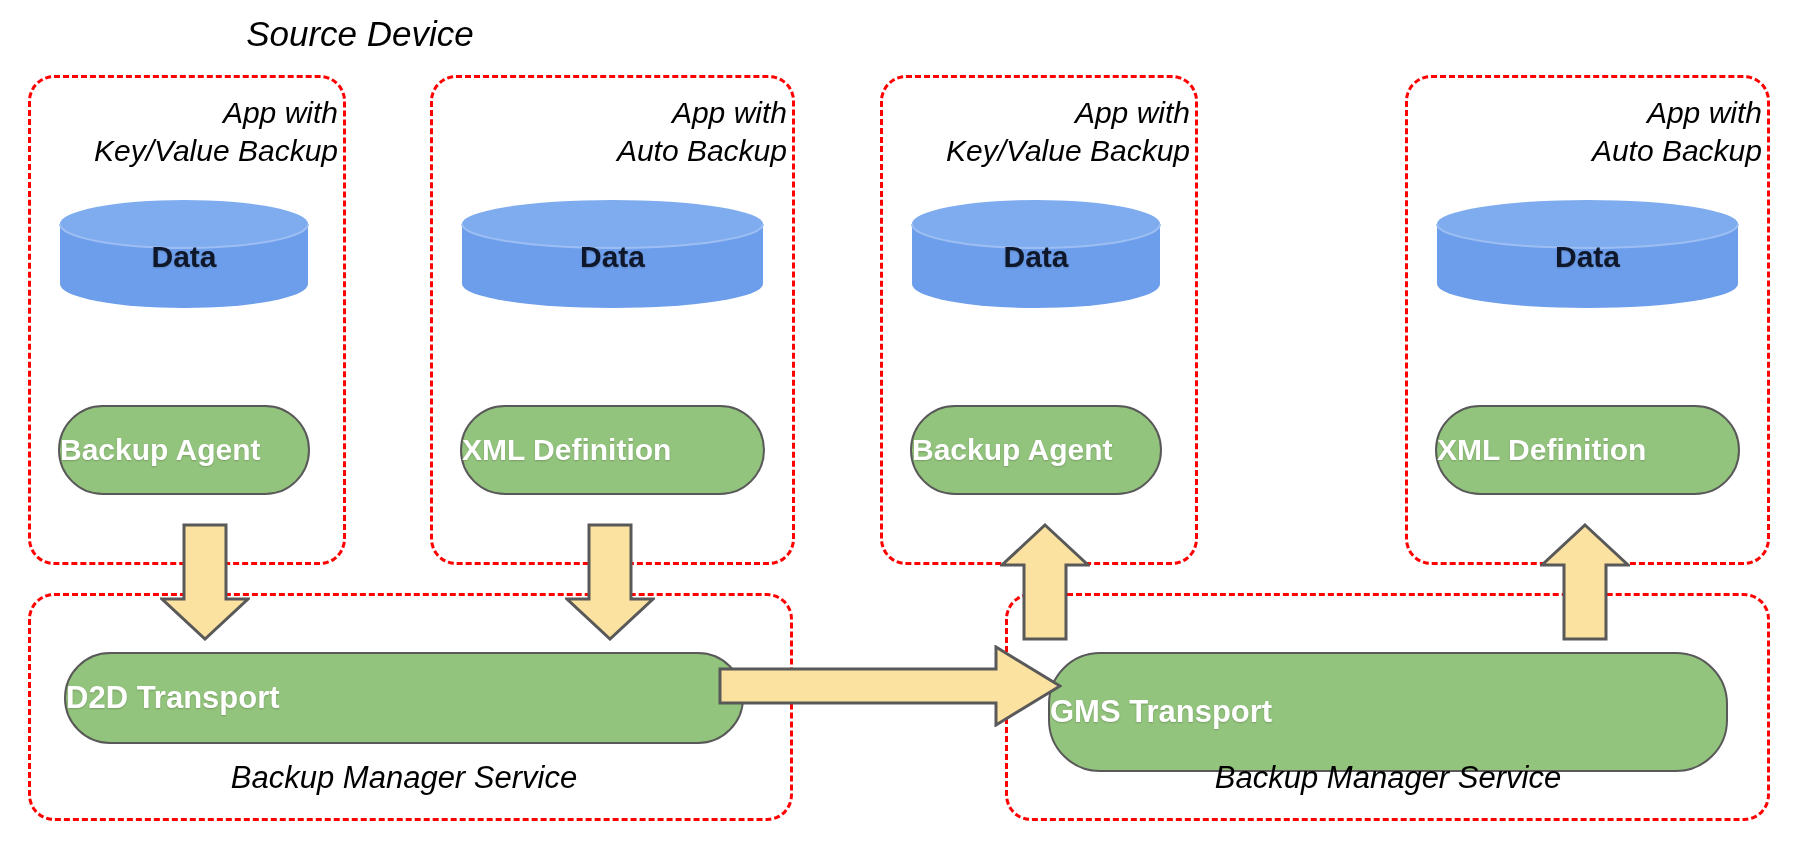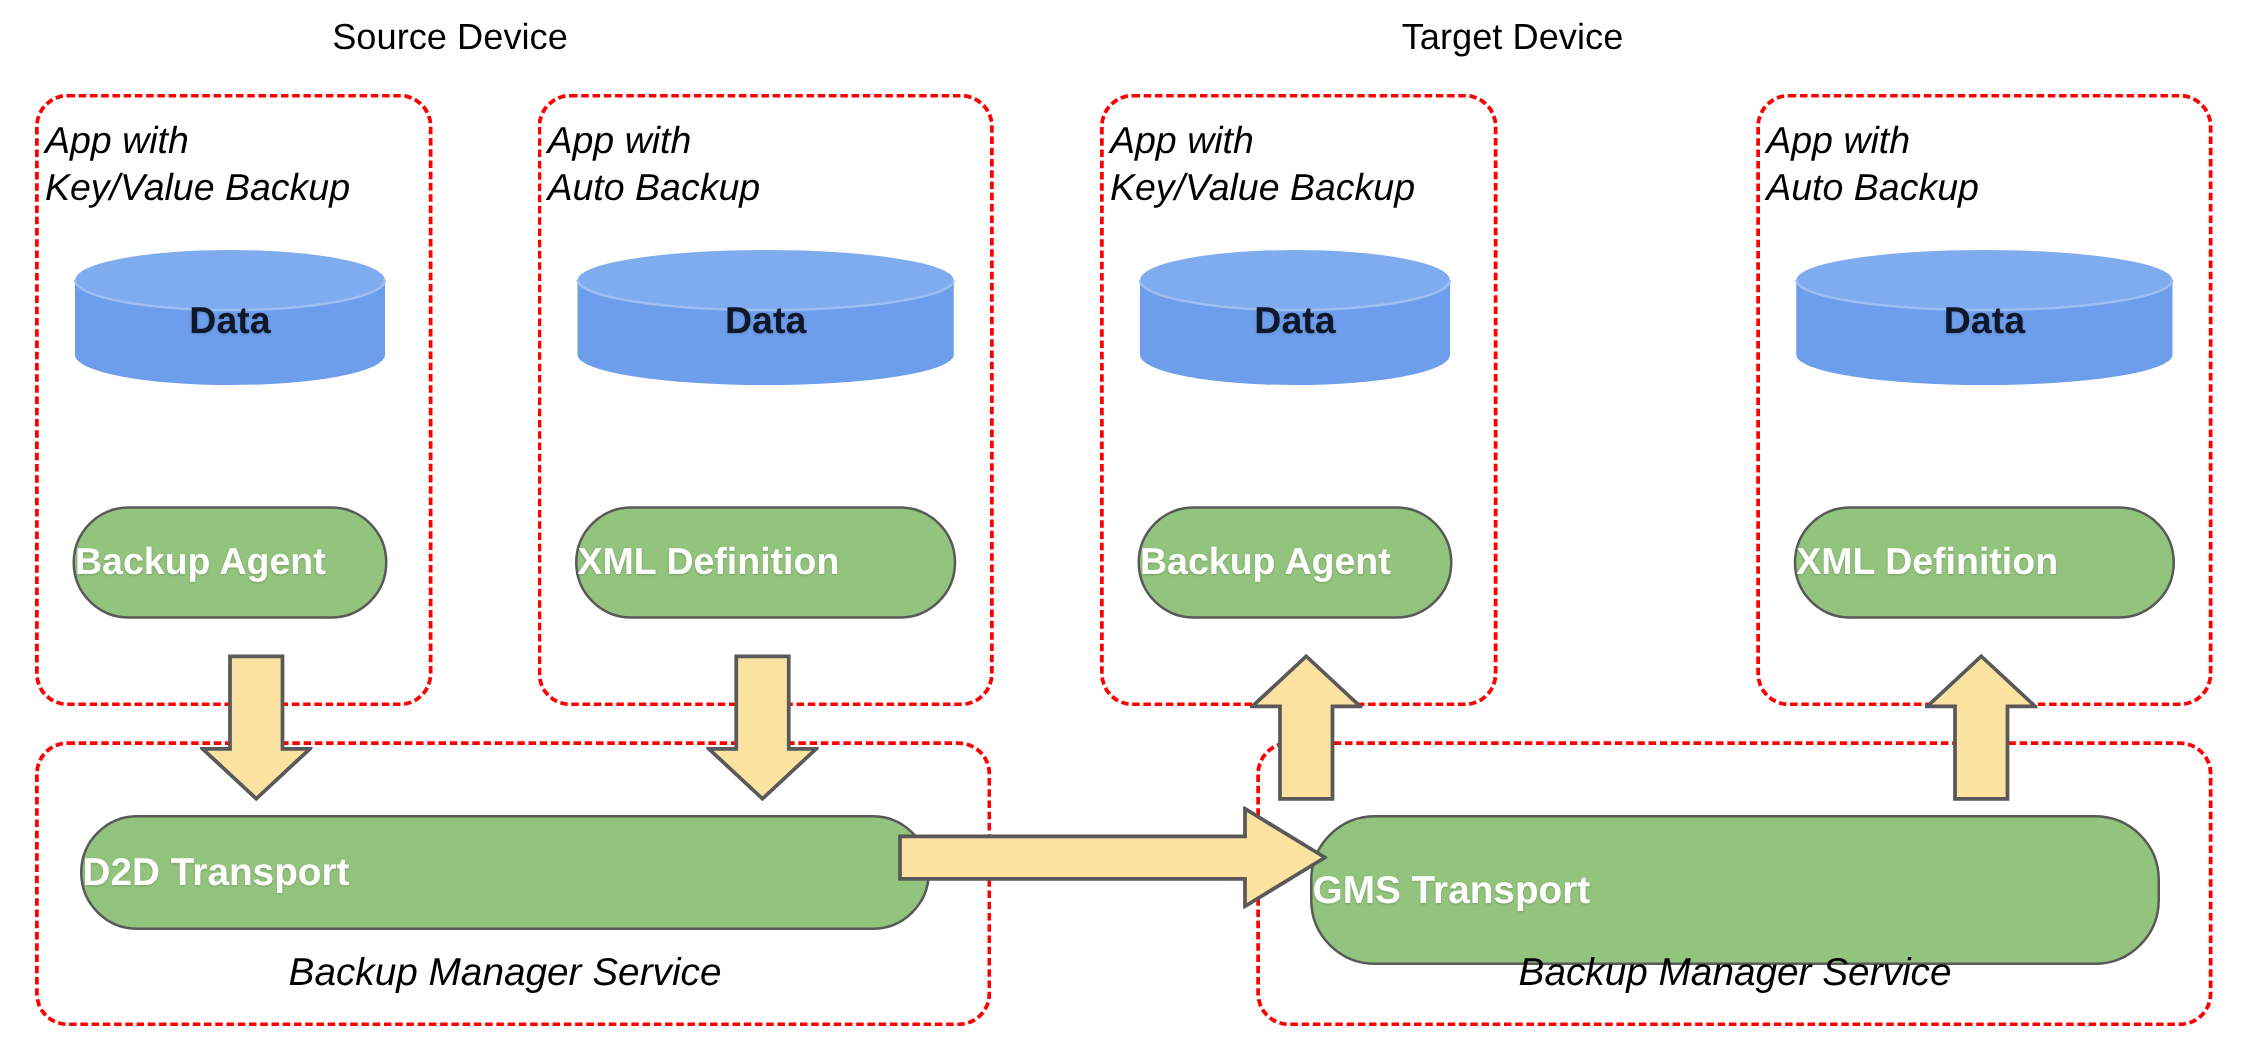--- a/index.html
+++ b/index.html
@@ -24,36 +24,37 @@
     position: absolute;
     border: 3px dashed #FF0000;
     border-radius: 26px;
     box-sizing: border-box;
     background: transparent;
   }
 
   
   .device-title {
     position: absolute;
+    font-style: italic;
     font-weight: normal;
-    font-size: 29px;
+    font-size: 35px;
     color: #000000;
     text-align: center;
     white-space: nowrap;
     letter-spacing: 0px;
   }
 
   
   .app-caption {
     position: absolute;
     font-style: italic;
     font-size: 30px;
     line-height: 38px;
     color: #000000;
-    text-align: left;
+    text-align: right;
     white-space: pre-line;
   }
 
   
   .service-caption {
     position: absolute;
     font-style: italic;
     font-size: 31px;
     color: #000000;
     text-align: center;
@@ -152,21 +153,20 @@
       <path d="M24,2 L66,2 L66,76 L88,76 L45,116 L2,76 L24,76 Z" fill="#FCE2A0" stroke="#595959" stroke-width="3" stroke-linejoin="miter"></path>
     </svg>
   </div>
 
   <div class="arrow" style="left:565px; top:523px; width:90px; height:118px;">
     <svg width="90" height="118" viewBox="0 0 90 118" aria-hidden="true">
       <path d="M24,2 L66,2 L66,76 L88,76 L45,116 L2,76 L24,76 Z" fill="#FCE2A0" stroke="#595959" stroke-width="3" stroke-linejoin="miter"></path>
     </svg>
   </div>
 
-  <div class="device-title" style="left:1030px; top:14px; width:360px;">Target Device</div>
 
   <div class="dashed-box" style="left:880px; top:75px; width:318px; height:490px;"></div>
   <div class="app-caption" style="left:888px; top:94px; width:302px;">App with
 Key/Value Backup</div>
 
   <div class="cylinder" style="left:910px; top:198px; width:252px; height:112px;">
     <svg width="252" height="112" viewBox="0 0 252 112" aria-hidden="true">
       <path d="M2,26 L2,86 A124,24 0 0 0 250,86 L250,26 Z" fill="#6D9EEB"></path>
       <ellipse cx="126" cy="26" rx="124" ry="24" fill="#7FACEF"></ellipse>
       <path d="M2,26 A124,24 0 0 0 250,26" fill="none" stroke="#9CBEF2" stroke-width="2"></path>

